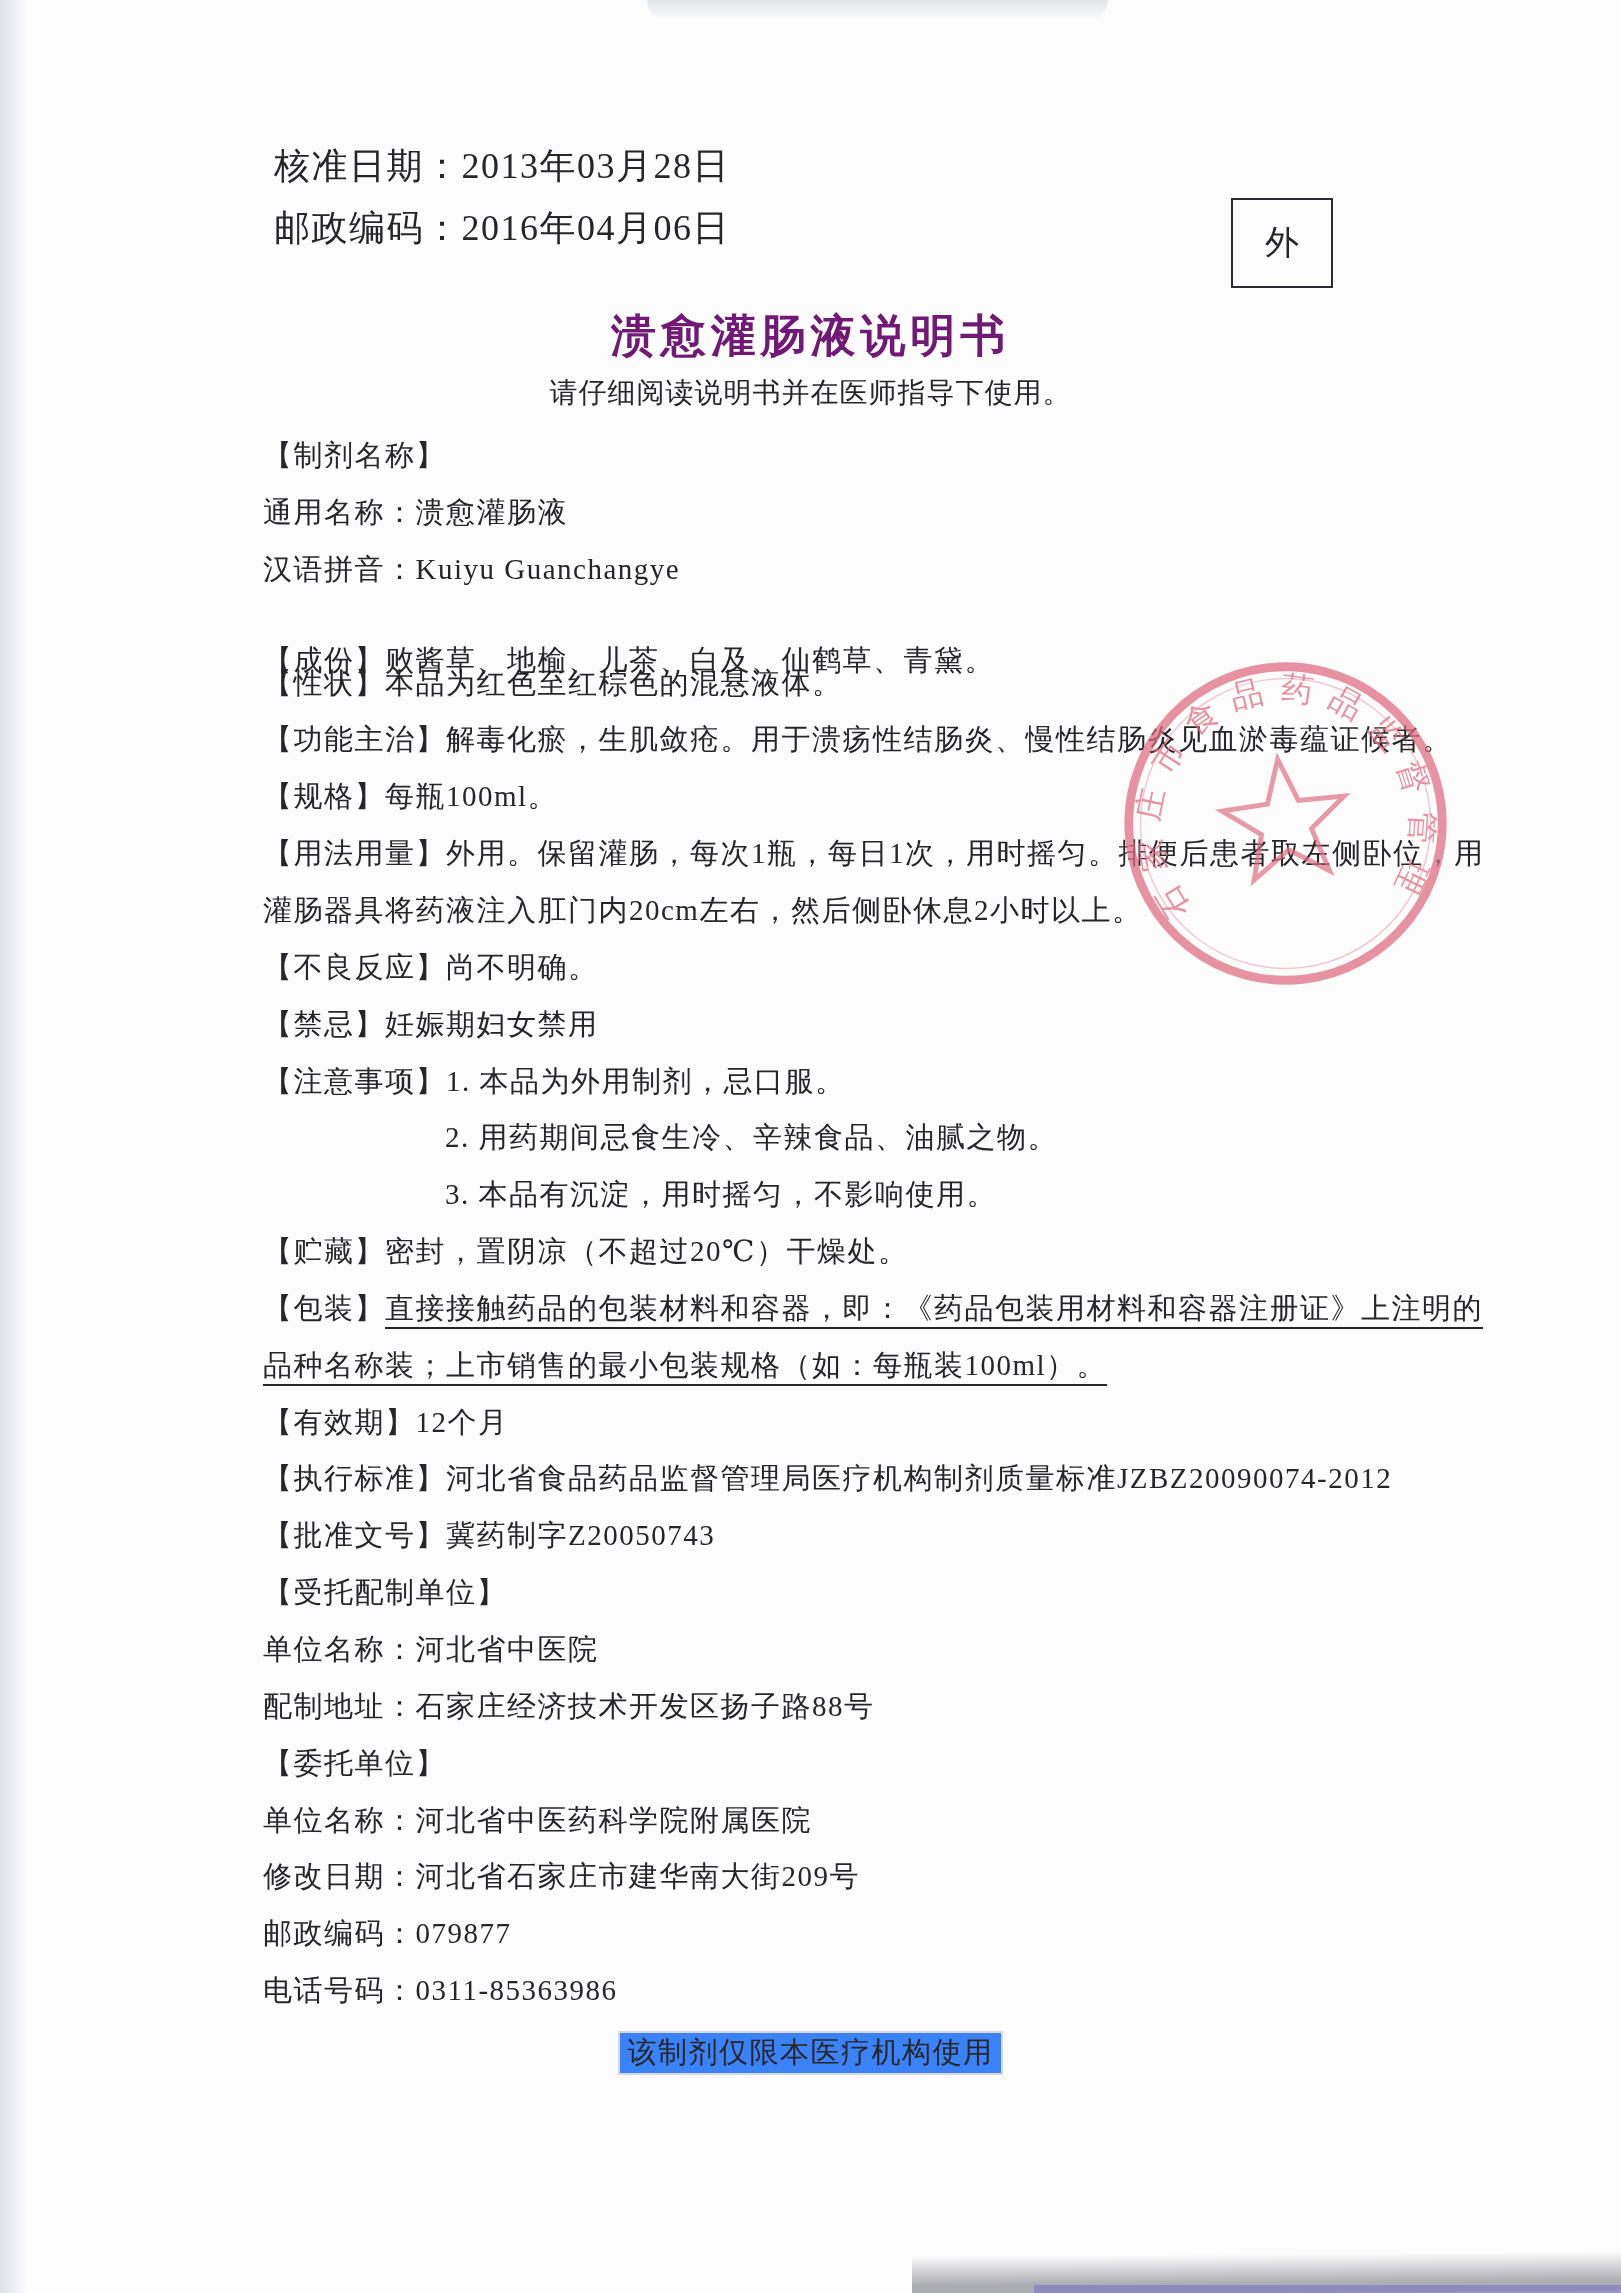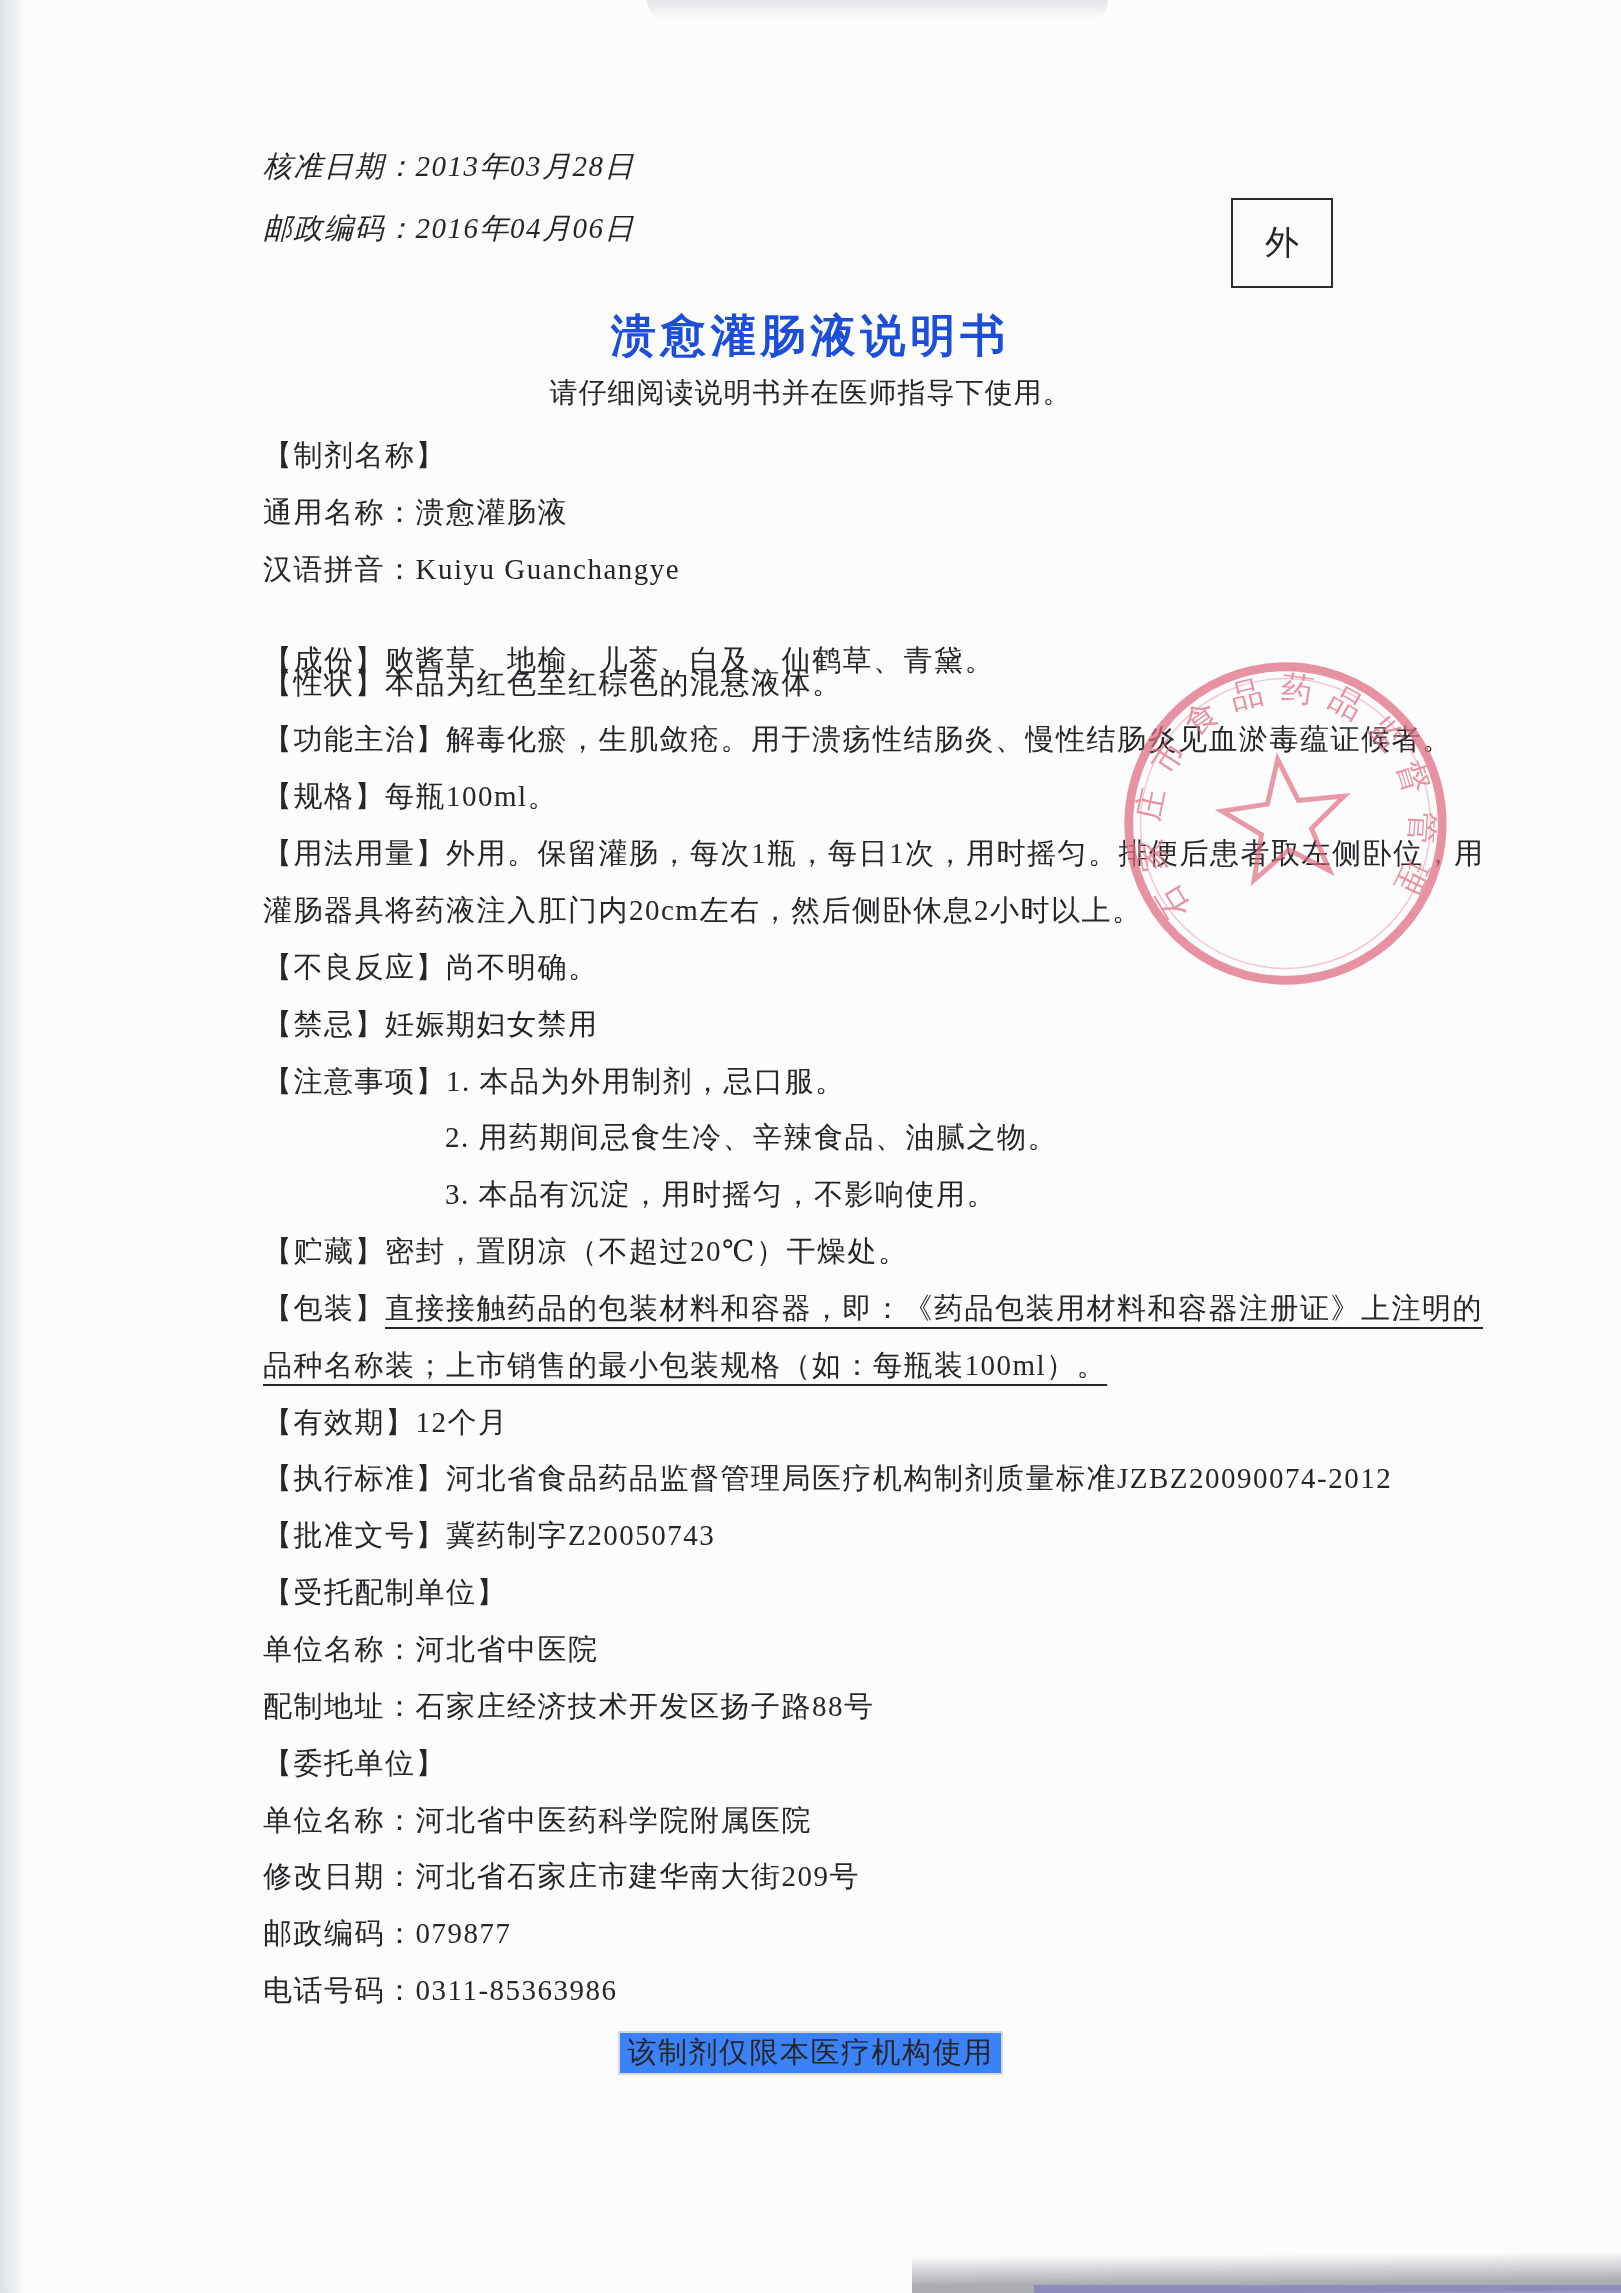--- a/index.html
+++ b/index.html
@@ -15,25 +15,25 @@
   
   .edge-left{position:absolute;left:0;top:0;width:29px;height:100%;
     background:linear-gradient(to right,#dde1ea 0%,rgba(221,225,234,0) 90%);}
   .edge-top-smudge{position:absolute;left:647px;top:0;width:461px;height:19.6px;
     background:linear-gradient(to bottom,#d6dade 0%,rgba(214,218,222,0) 100%);opacity:.65;border-radius:0 0 39px 39px;}
   .edge-bottom{position:absolute;left:912px;top:2254px;width:710px;height:39px;
     background:linear-gradient(to bottom,rgba(176,176,183,0) 0%,rgba(158,158,166,.85) 75%);transform:skewY(-.4deg);}
   .edge-bottom-line{position:absolute;left:1034px;top:2285px;width:587px;height:8.8px;
     background:#8784bd;opacity:.85;}
   
-  .dl{position:absolute;left:263px;font-size:29px;line-height:43px;letter-spacing:1.5px;white-space:nowrap;font-style:italic;}
+  .dl{position:absolute;left:274px;font-size:36px;line-height:43px;letter-spacing:1.5px;white-space:nowrap;}
   .bl{position:absolute;left:263px;font-size:29px;line-height:43px;letter-spacing:1.5px;white-space:nowrap;}
   .indent{left:445px;}
   .center{left:0;width:1621px;text-align:center;}
-  .title{position:absolute;top:306px;font-size:45px;font-weight:bold;letter-spacing:4.9px;color:#1d4ed8;}
+  .title{position:absolute;top:306px;font-size:45px;font-weight:bold;letter-spacing:4.9px;color:#701a75;}
   .subtitle{position:absolute;top:374px;font-size:28px;letter-spacing:1px;}
   .u{text-decoration:underline;text-decoration-thickness:2px;text-underline-offset:8.8px;}
   .ext-box{position:absolute;left:1231px;top:198px;width:98px;height:86px;
     border:2.9px solid #2c2c30;display:flex;align-items:center;justify-content:center;
     font-size:34px;letter-spacing:0;background:transparent;}
   .footer-badge{background:#3b82f6;padding:2.9px 7.8px 4.9px 7.8px;box-shadow:0 0 0 2px #d8d8d8;}
   
   .stamp{position:absolute;left:1119px;top:657px;width:333px;height:333px;opacity:.82;
     transform:rotate(-7deg);}
   .stamp text{font-family:"Liberation Serif","DejaVu Serif",serif;}

